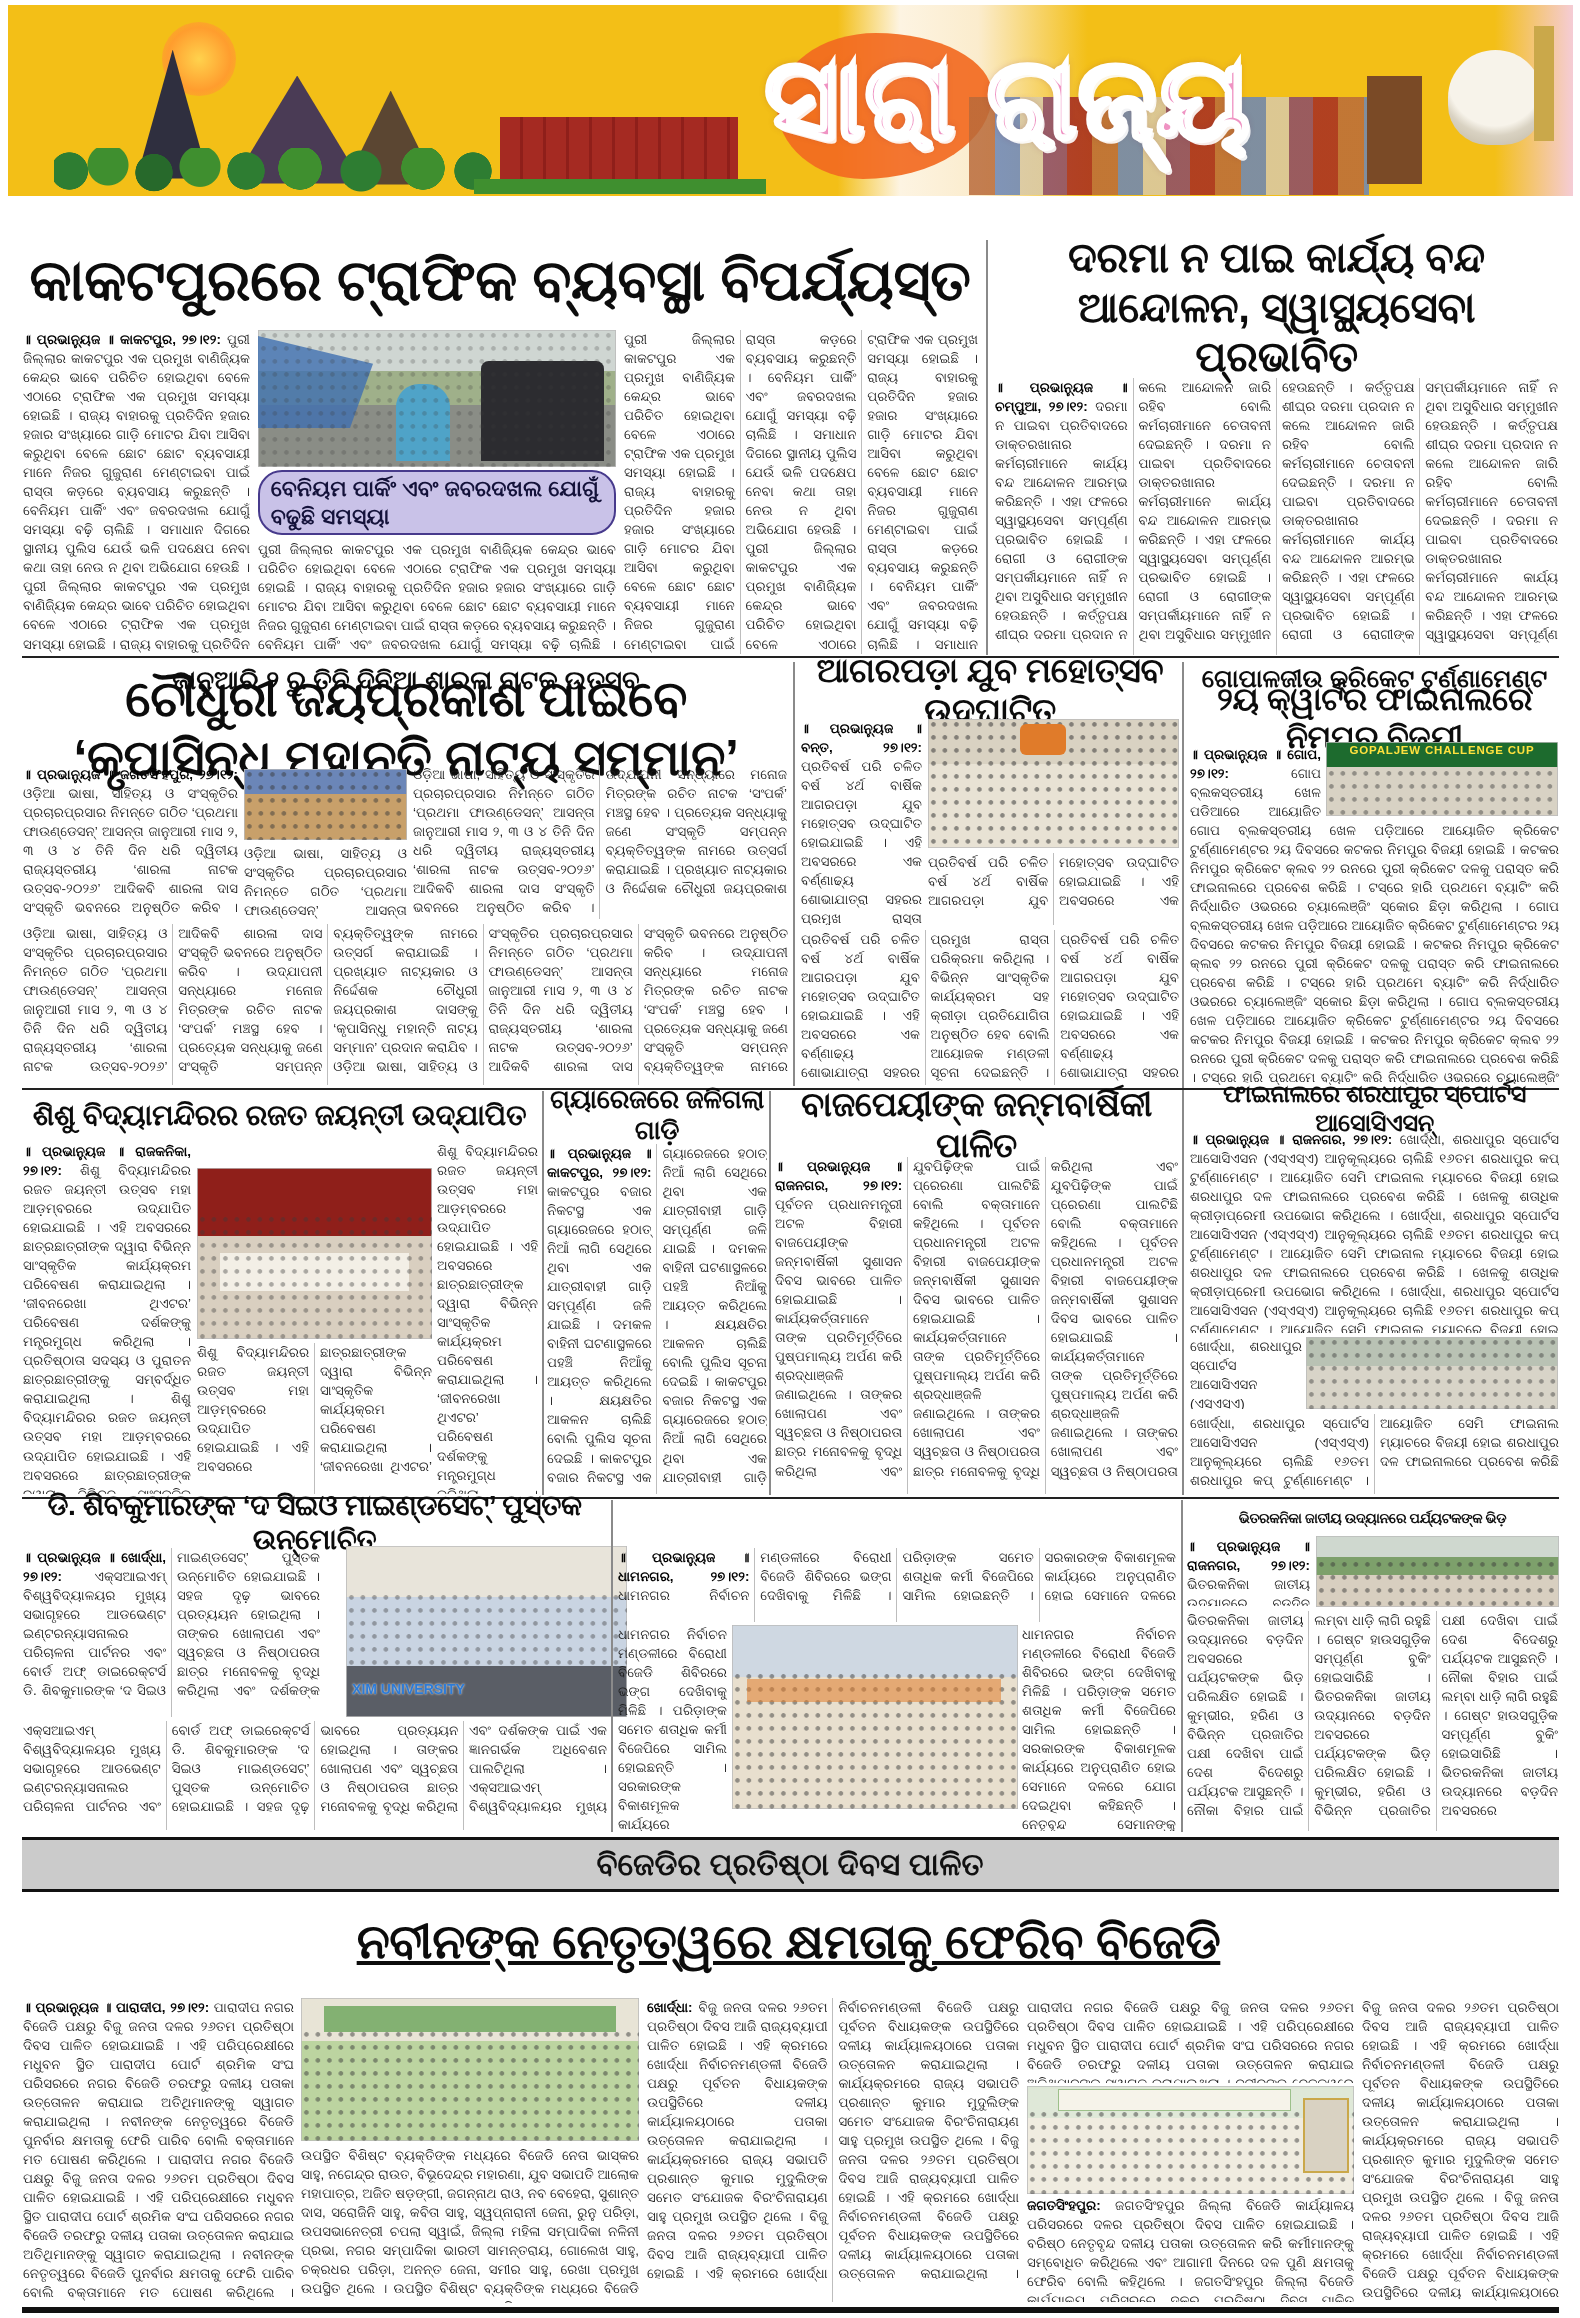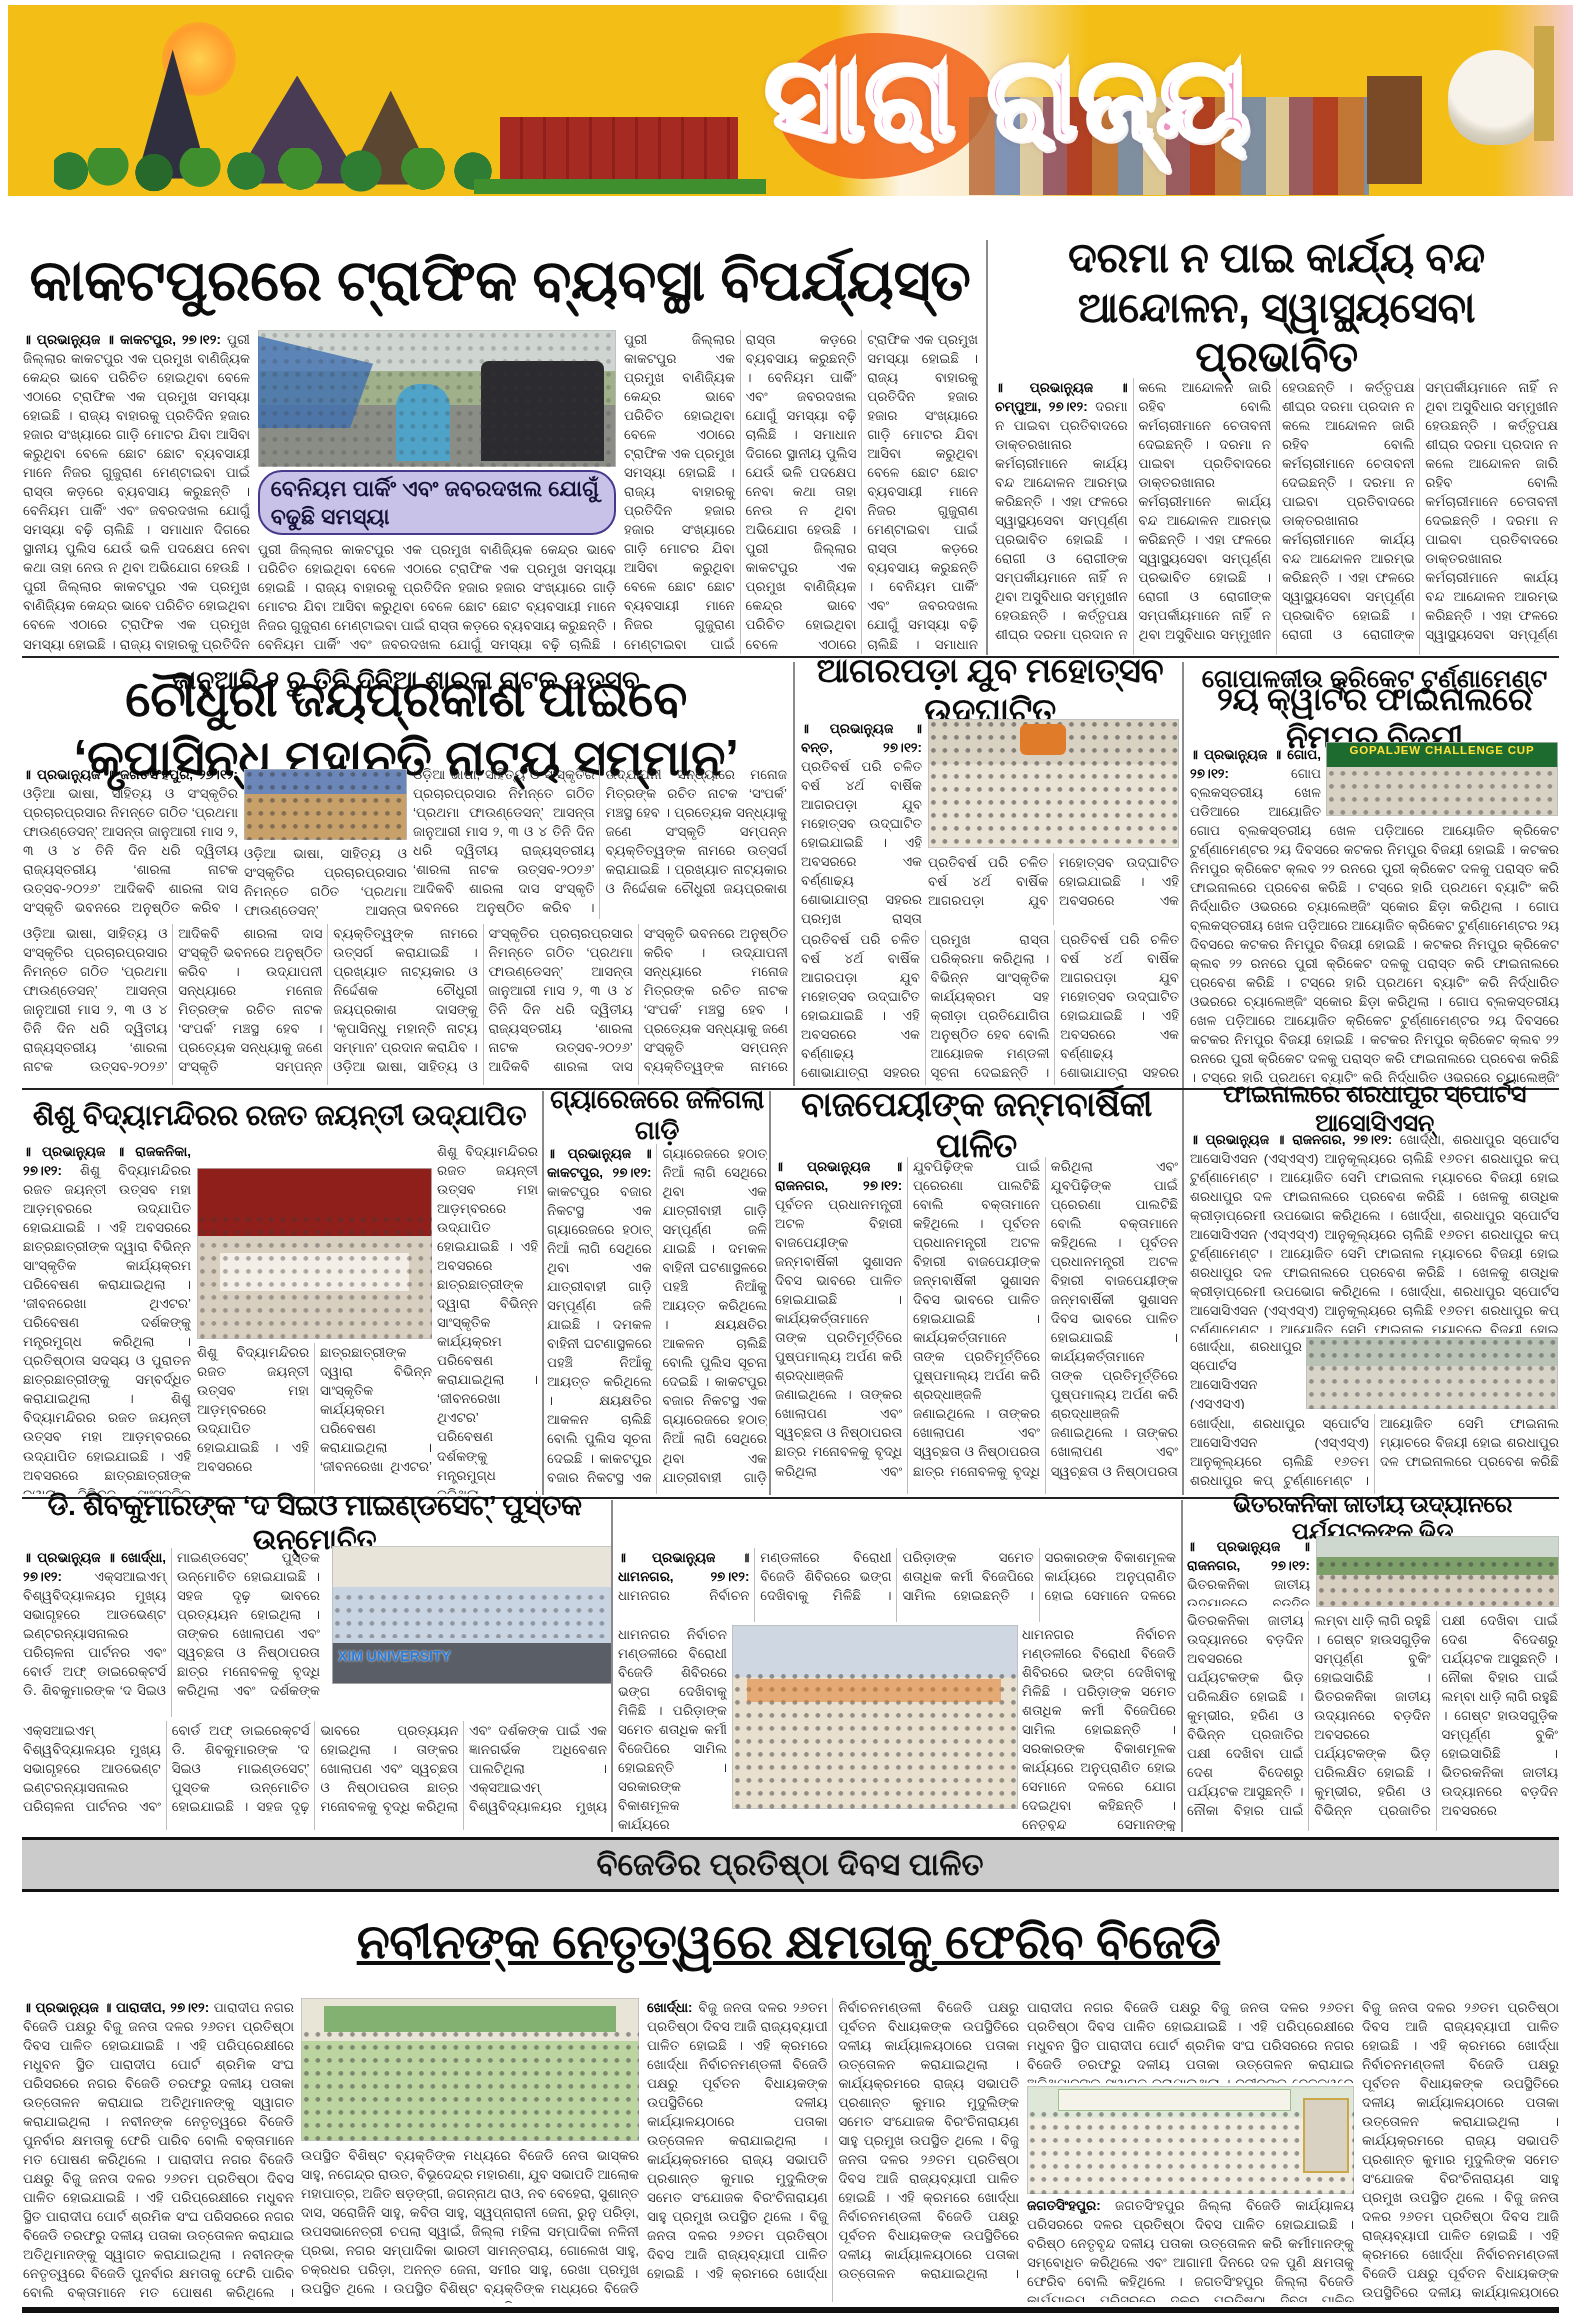--- a/index.html
+++ b/index.html
@@ -131,37 +131,37 @@
   <div class="photo" style="left:1306px;top:1337px;width:252px;height:72px;background:linear-gradient(180deg,#b9c2b4 0 40%,#d8d4c8 40% 100%);">
     <div class="speckle" style="opacity:.45;"></div>
   </div>
   <div class="abs body-txt" style="left:1190px;top:1337px;width:112px;height:72px;"><span>ଖୋର୍ଦ୍ଧା, ଶରଧାପୁର ସ୍ପୋର୍ଟସ ଆସୋସିଏସନ (ଏସ୍‌ଏସ୍‌ଏ) ଆନୁକୂଲ୍ୟରେ ଚାଲିଛି ୧୬ତମ ଶରଧାପୁର କପ୍ ଟୁର୍ଣ୍ଣାମେଣ୍ଟ । ଆୟୋଜିତ ସେମି ଫାଇନାଲ ମ୍ୟାଚରେ ବିଜୟୀ ହୋଇ ଶରଧାପୁର ଦଳ ଫାଇନାଲରେ ପ୍ରବେଶ କରିଛି । ଖେଳକୁ ଶତାଧିକ କ୍ରୀଡ଼ାପ୍ରେମୀ ଉପଭୋଗ କରିଥିଲେ ।</span></div>
   <div class="abs body-txt c2" style="left:1190px;top:1414px;width:369px;height:80px;"><span>ଖୋର୍ଦ୍ଧା, ଶରଧାପୁର ସ୍ପୋର୍ଟସ ଆସୋସିଏସନ (ଏସ୍‌ଏସ୍‌ଏ) ଆନୁକୂଲ୍ୟରେ ଚାଲିଛି ୧୬ତମ ଶରଧାପୁର କପ୍ ଟୁର୍ଣ୍ଣାମେଣ୍ଟ । ଆୟୋଜିତ ସେମି ଫାଇନାଲ ମ୍ୟାଚରେ ବିଜୟୀ ହୋଇ ଶରଧାପୁର ଦଳ ଫାଇନାଲରେ ପ୍ରବେଶ କରିଛି । ଖେଳକୁ ଶତାଧିକ କ୍ରୀଡ଼ାପ୍ରେମୀ ଉପଭୋଗ କରିଥିଲେ ।</span></div>
 
   <div class="abs hrule" style="left:21.5px;top:1497px;width:1537px;"></div>
 
   <div class="abs hl" style="left:21.5px;top:1502px;width:586px;height:42px;font-size:28.4px;">ଡି. ଶିବକୁମାରଙ୍କ ‘ଦ ସିଇଓ ମାଇଣ୍ଡସେଟ୍’ ପୁସ୍ତକ ଉନ୍ମୋଚିତ</div>
   <div class="abs body-txt c2" style="left:23px;top:1548px;width:297px;height:169px;"><b>॥ ପ୍ରଭାନ୍ୟୁଜ ॥ ଖୋର୍ଦ୍ଧା, ୨୭।୧୨: </b><span>ଏକ୍ସଆଇଏମ୍ ବିଶ୍ୱବିଦ୍ୟାଳୟର ମୁଖ୍ୟ ସଭାଗୃହରେ ଆଡଭେଣ୍ଟ ଇଣ୍ଟରନ୍ୟାସନାଲର ପରିଚାଳନା ପାର୍ଟନର ଏବଂ ବୋର୍ଡ ଅଫ୍ ଡାଇରେକ୍ଟର୍ସ ଡି. ଶିବକୁମାରଙ୍କ ‘ଦ ସିଇଓ ମାଇଣ୍ଡସେଟ୍’ ପୁସ୍ତକ ଉନ୍ମୋଚିତ ହୋଇଯାଇଛି । ସହଜ ଦୃଢ଼ ଭାବରେ ପ୍ରତ୍ୟୟନ ହୋଇଥିଲା । ତାଙ୍କର ଖୋଲାପଣ ଏବଂ ସ୍ୱଚ୍ଛତା ଓ ନିଷ୍ଠାପରତା ଛାତ୍ର ମନୋବଳକୁ ବୃଦ୍ଧି କରିଥିଲା ଏବଂ ଦର୍ଶକଙ୍କ ପାଇଁ ଏକ ଜ୍ଞାନଗର୍ଭକ ଅଧିବେଶନ ପାଲଟିଥିଲା ।</span></div>
-  <div class="photo" style="left:332px;top:1546px;width:281px;height:138px;background:linear-gradient(180deg,#e8e4da 0 30%,#c9d4e2 30% 70%,#5a5e66 70% 100%);">
+  <div class="photo" style="left:346px;top:1546px;width:281px;height:171px;background:linear-gradient(180deg,#e8e4da 0 30%,#c9d4e2 30% 70%,#5a5e66 70% 100%);">
     <div class="speckle" style="top:46px;bottom:46px;opacity:.4;"></div>
     <div class="overlay-label">XIM UNIVERSITY</div>
   </div>
   <div class="abs body-txt c4" style="left:23px;top:1721px;width:584px;height:109px;"><span>ଏକ୍ସଆଇଏମ୍ ବିଶ୍ୱବିଦ୍ୟାଳୟର ମୁଖ୍ୟ ସଭାଗୃହରେ ଆଡଭେଣ୍ଟ ଇଣ୍ଟରନ୍ୟାସନାଲର ପରିଚାଳନା ପାର୍ଟନର ଏବଂ ବୋର୍ଡ ଅଫ୍ ଡାଇରେକ୍ଟର୍ସ ଡି. ଶିବକୁମାରଙ୍କ ‘ଦ ସିଇଓ ମାଇଣ୍ଡସେଟ୍’ ପୁସ୍ତକ ଉନ୍ମୋଚିତ ହୋଇଯାଇଛି । ସହଜ ଦୃଢ଼ ଭାବରେ ପ୍ରତ୍ୟୟନ ହୋଇଥିଲା । ତାଙ୍କର ଖୋଲାପଣ ଏବଂ ସ୍ୱଚ୍ଛତା ଓ ନିଷ୍ଠାପରତା ଛାତ୍ର ମନୋବଳକୁ ବୃଦ୍ଧି କରିଥିଲା ଏବଂ ଦର୍ଶକଙ୍କ ପାଇଁ ଏକ ଜ୍ଞାନଗର୍ଭକ ଅଧିବେଶନ ପାଲଟିଥିଲା । ଏକ୍ସଆଇଏମ୍ ବିଶ୍ୱବିଦ୍ୟାଳୟର ମୁଖ୍ୟ ସଭାଗୃହରେ ଆଡଭେଣ୍ଟ ଇଣ୍ଟରନ୍ୟାସନାଲର ପରିଚାଳନା ପାର୍ଟନର ଏବଂ ବୋର୍ଡ ଅଫ୍ ଡାଇରେକ୍ଟର୍ସ ଡି. ଶିବକୁମାରଙ୍କ ‘ଦ ସିଇଓ ମାଇଣ୍ଡସେଟ୍’ ପୁସ୍ତକ ଉନ୍ମୋଚିତ ହୋଇଯାଇଛି । ସହଜ ଦୃଢ଼ ଭାବରେ ପ୍ରତ୍ୟୟନ ହୋଇଥିଲା । ତାଙ୍କର ଖୋଲାପଣ ଏବଂ ସ୍ୱଚ୍ଛତା ଓ ନିଷ୍ଠାପରତା ଛାତ୍ର ମନୋବଳକୁ ବୃଦ୍ଧି କରିଥିଲା ଏବଂ ଦର୍ଶକଙ୍କ ପାଇଁ ଏକ ଜ୍ଞାନଗର୍ଭକ ଅଧିବେଶନ ପାଲଟିଥିଲା ।</span></div>
   <div class="abs vrule" style="left:611px;top:1500px;height:332px;"></div>
 
   <div class="abs body-txt c4" style="left:618px;top:1548px;width:558px;height:74px;"><b>॥ ପ୍ରଭାନ୍ୟୁଜ ॥ ଧାମନଗର, ୨୭।୧୨: </b><span>ଧାମନଗର ନିର୍ବାଚନ ମଣ୍ଡଳୀରେ ବିରୋଧୀ ବିଜେଡି ଶିବିରରେ ଭଙ୍ଗ ଦେଖିବାକୁ ମିଳିଛି । ପରିଡ଼ାଙ୍କ ସମେତ ଶତାଧିକ କର୍ମୀ ବିଜେପିରେ ସାମିଲ ହୋଇଛନ୍ତି । ସରକାରଙ୍କ ବିକାଶମୂଳକ କାର୍ଯ୍ୟରେ ଅନୁପ୍ରାଣିତ ହୋଇ ସେମାନେ ଦଳରେ ଯୋଗ ଦେଇଥିବା କହିଛନ୍ତି । ନେତୃବୃନ୍ଦ ସେମାନଙ୍କୁ ଉତ୍ତରୀୟ ପିନ୍ଧାଇ ସ୍ୱାଗତ କରିଥିଲେ ।</span></div>
   <div class="photo" style="left:732px;top:1625px;width:286px;height:184px;background:linear-gradient(180deg,#cfd8e2 0 28%,#e8dfce 28% 100%);">
     <div class="speckle" style="top:46px;opacity:.5;"></div>
     <div class="abs" style="left:15.4px;top:54px;width:254px;height:23px;background:#e07b2a;opacity:.55;"></div>
   </div>
   <div class="abs body-txt" style="left:618px;top:1625px;width:109px;height:206px;"><span>ଧାମନଗର ନିର୍ବାଚନ ମଣ୍ଡଳୀରେ ବିରୋଧୀ ବିଜେଡି ଶିବିରରେ ଭଙ୍ଗ ଦେଖିବାକୁ ମିଳିଛି । ପରିଡ଼ାଙ୍କ ସମେତ ଶତାଧିକ କର୍ମୀ ବିଜେପିରେ ସାମିଲ ହୋଇଛନ୍ତି । ସରକାରଙ୍କ ବିକାଶମୂଳକ କାର୍ଯ୍ୟରେ ଅନୁପ୍ରାଣିତ ହୋଇ ସେମାନେ ଦଳରେ ଯୋଗ ଦେଇଥିବା କହିଛନ୍ତି । ନେତୃବୃନ୍ଦ ସେମାନଙ୍କୁ ଉତ୍ତରୀୟ ପିନ୍ଧାଇ ସ୍ୱାଗତ କରିଥିଲେ ।</span></div>
   <div class="abs body-txt" style="left:1022px;top:1625px;width:154px;height:206px;"><span>ଧାମନଗର ନିର୍ବାଚନ ମଣ୍ଡଳୀରେ ବିରୋଧୀ ବିଜେଡି ଶିବିରରେ ଭଙ୍ଗ ଦେଖିବାକୁ ମିଳିଛି । ପରିଡ଼ାଙ୍କ ସମେତ ଶତାଧିକ କର୍ମୀ ବିଜେପିରେ ସାମିଲ ହୋଇଛନ୍ତି । ସରକାରଙ୍କ ବିକାଶମୂଳକ କାର୍ଯ୍ୟରେ ଅନୁପ୍ରାଣିତ ହୋଇ ସେମାନେ ଦଳରେ ଯୋଗ ଦେଇଥିବା କହିଛନ୍ତି । ନେତୃବୃନ୍ଦ ସେମାନଙ୍କୁ ଉତ୍ତରୀୟ ପିନ୍ଧାଇ ସ୍ୱାଗତ କରିଥିଲେ ।</span></div>
   <div class="abs vrule" style="left:1181px;top:1500px;height:332px;"></div>
 
-  <div class="abs hl" style="left:1187px;top:1502px;width:371px;height:32px;font-size:23px;">ଭିତରକନିକା ଜାତୀୟ ଉଦ୍ୟାନରେ ପର୍ଯ୍ୟଟକଙ୍କ ଭିଡ଼</div>
+  <div class="abs hl" style="left:1187px;top:1502px;width:371px;height:32px;font-size:14px;">ଭିତରକନିକା ଜାତୀୟ ଉଦ୍ୟାନରେ ପର୍ଯ୍ୟଟକଙ୍କ ଭିଡ଼</div>
   <div class="abs body-txt" style="left:1187px;top:1537px;width:123px;height:69px;"><b>॥ ପ୍ରଭାନ୍ୟୁଜ ॥ ରାଜନଗର, ୨୭।୧୨: </b><span>ଭିତରକନିକା ଜାତୀୟ ଉଦ୍ୟାନରେ ବଡ଼ଦିନ ଅବସରରେ ପର୍ଯ୍ୟଟକଙ୍କ ଭିଡ଼ ପରିଲକ୍ଷିତ ହୋଇଛି । କୁମ୍ଭୀର, ହରିଣ ଓ ବିଭିନ୍ନ ପ୍ରଜାତିର ପକ୍ଷୀ ଦେଖିବା ପାଇଁ ଦେଶ ବିଦେଶରୁ ପର୍ଯ୍ୟଟକ ଆସୁଛନ୍ତି । ନୌକା ବିହାର ପାଇଁ ଲମ୍ବା ଧାଡ଼ି ଲାଗି ରହୁଛି । ଗେଷ୍ଟ ହାଉସଗୁଡ଼ିକ ସମ୍ପୂର୍ଣ୍ଣ ବୁକିଂ ହୋଇସାରିଛି ।</span></div>
   <div class="photo" style="left:1316px;top:1536px;width:243px;height:71px;background:linear-gradient(180deg,#cfd8cf 0 30%,#7da06b 30% 55%,#d8cfc0 55% 100%);">
     <div class="speckle" style="top:23px;opacity:.5;"></div>
   </div>
   <div class="abs body-txt c3" style="left:1187px;top:1611px;width:371px;height:220px;"><span>ଭିତରକନିକା ଜାତୀୟ ଉଦ୍ୟାନରେ ବଡ଼ଦିନ ଅବସରରେ ପର୍ଯ୍ୟଟକଙ୍କ ଭିଡ଼ ପରିଲକ୍ଷିତ ହୋଇଛି । କୁମ୍ଭୀର, ହରିଣ ଓ ବିଭିନ୍ନ ପ୍ରଜାତିର ପକ୍ଷୀ ଦେଖିବା ପାଇଁ ଦେଶ ବିଦେଶରୁ ପର୍ଯ୍ୟଟକ ଆସୁଛନ୍ତି । ନୌକା ବିହାର ପାଇଁ ଲମ୍ବା ଧାଡ଼ି ଲାଗି ରହୁଛି । ଗେଷ୍ଟ ହାଉସଗୁଡ଼ିକ ସମ୍ପୂର୍ଣ୍ଣ ବୁକିଂ ହୋଇସାରିଛି । ଭିତରକନିକା ଜାତୀୟ ଉଦ୍ୟାନରେ ବଡ଼ଦିନ ଅବସରରେ ପର୍ଯ୍ୟଟକଙ୍କ ଭିଡ଼ ପରିଲକ୍ଷିତ ହୋଇଛି । କୁମ୍ଭୀର, ହରିଣ ଓ ବିଭିନ୍ନ ପ୍ରଜାତିର ପକ୍ଷୀ ଦେଖିବା ପାଇଁ ଦେଶ ବିଦେଶରୁ ପର୍ଯ୍ୟଟକ ଆସୁଛନ୍ତି । ନୌକା ବିହାର ପାଇଁ ଲମ୍ବା ଧାଡ଼ି ଲାଗି ରହୁଛି । ଗେଷ୍ଟ ହାଉସଗୁଡ଼ିକ ସମ୍ପୂର୍ଣ୍ଣ ବୁକିଂ ହୋଇସାରିଛି । ଭିତରକନିକା ଜାତୀୟ ଉଦ୍ୟାନରେ ବଡ଼ଦିନ ଅବସରରେ ପର୍ଯ୍ୟଟକଙ୍କ ଭିଡ଼ ପରିଲକ୍ଷିତ ହୋଇଛି । କୁମ୍ଭୀର, ହରିଣ ଓ ବିଭିନ୍ନ ପ୍ରଜାତିର ପକ୍ଷୀ ଦେଖିବା ପାଇଁ ଦେଶ ବିଦେଶରୁ ପର୍ଯ୍ୟଟକ ଆସୁଛନ୍ତି । ନୌକା ବିହାର ପାଇଁ ଲମ୍ବା ଧାଡ଼ି ଲାଗି ରହୁଛି । ଗେଷ୍ଟ ହାଉସଗୁଡ଼ିକ ସମ୍ପୂର୍ଣ୍ଣ ବୁକିଂ ହୋଇସାରିଛି ।</span></div>
 
   <div class="abs graybar" style="left:21.5px;top:1837px;width:1537px;height:55px;box-sizing:border-box;">ବିଜେଡିର ପ୍ରତିଷ୍ଠା ଦିବସ ପାଳିତ</div>
   <div class="abs hl" style="left:20px;top:1895px;width:1537px;height:94px;font-size:48px;text-decoration:underline;">ନବୀନଙ୍କ ନେତୃତ୍ୱରେ କ୍ଷମତାକୁ ଫେରିବ ବିଜେଡି</div>
 
   <div class="abs body-txt" style="left:23px;top:1998px;width:271px;height:304px;"><b>॥ ପ୍ରଭାନ୍ୟୁଜ ॥ ପାରାଦୀପ, ୨୭।୧୨: </b><span>ପାରାଦୀପ ନଗର ବିଜେଡି ପକ୍ଷରୁ ବିଜୁ ଜନତା ଦଳର ୨୬ତମ ପ୍ରତିଷ୍ଠା ଦିବସ ପାଳିତ ହୋଇଯାଇଛି । ଏହି ପରିପ୍ରେକ୍ଷୀରେ ମଧୁବନ ସ୍ଥିତ ପାରାଦୀପ ପୋର୍ଟ ଶ୍ରମିକ ସଂଘ ପରିସରରେ ନଗର ବିଜେଡି ତରଫରୁ ଦଳୀୟ ପତାକା ଉତ୍ତୋଳନ କରାଯାଇ ଅତିଥିମାନଙ୍କୁ ସ୍ୱାଗତ କରାଯାଇଥିଲା । ନବୀନଙ୍କ ନେତୃତ୍ୱରେ ବିଜେଡି ପୁନର୍ବାର କ୍ଷମତାକୁ ଫେରି ପାରିବ ବୋଲି ବକ୍ତାମାନେ ମତ ପୋଷଣ କରିଥିଲେ । ପାରାଦୀପ ନଗର ବିଜେଡି ପକ୍ଷରୁ ବିଜୁ ଜନତା ଦଳର ୨୬ତମ ପ୍ରତିଷ୍ଠା ଦିବସ ପାଳିତ ହୋଇଯାଇଛି । ଏହି ପରିପ୍ରେକ୍ଷୀରେ ମଧୁବନ ସ୍ଥିତ ପାରାଦୀପ ପୋର୍ଟ ଶ୍ରମିକ ସଂଘ ପରିସରରେ ନଗର ବିଜେଡି ତରଫରୁ ଦଳୀୟ ପତାକା ଉତ୍ତୋଳନ କରାଯାଇ ଅତିଥିମାନଙ୍କୁ ସ୍ୱାଗତ କରାଯାଇଥିଲା । ନବୀନଙ୍କ ନେତୃତ୍ୱରେ ବିଜେଡି ପୁନର୍ବାର କ୍ଷମତାକୁ ଫେରି ପାରିବ ବୋଲି ବକ୍ତାମାନେ ମତ ପୋଷଣ କରିଥିଲେ । ପାରାଦୀପ ନଗର ବିଜେଡି ପକ୍ଷରୁ ବିଜୁ ଜନତା ଦଳର ୨୬ତମ ପ୍ରତିଷ୍ଠା ଦିବସ ପାଳିତ ହୋଇଯାଇଛି । ଏହି ପରିପ୍ରେକ୍ଷୀରେ ମଧୁବନ ସ୍ଥିତ ପାରାଦୀପ ପୋର୍ଟ ଶ୍ରମିକ ସଂଘ ପରିସରରେ ନଗର ବିଜେଡି ତରଫରୁ ଦଳୀୟ ପତାକା ଉତ୍ତୋଳନ କରାଯାଇ ଅତିଥିମାନଙ୍କୁ ସ୍ୱାଗତ କରାଯାଇଥିଲା । ନବୀନଙ୍କ ନେତୃତ୍ୱରେ ବିଜେଡି ପୁନର୍ବାର କ୍ଷମତାକୁ ଫେରି ପାରିବ ବୋଲି ବକ୍ତାମାନେ ମତ ପୋଷଣ କରିଥିଲେ ।</span></div>

